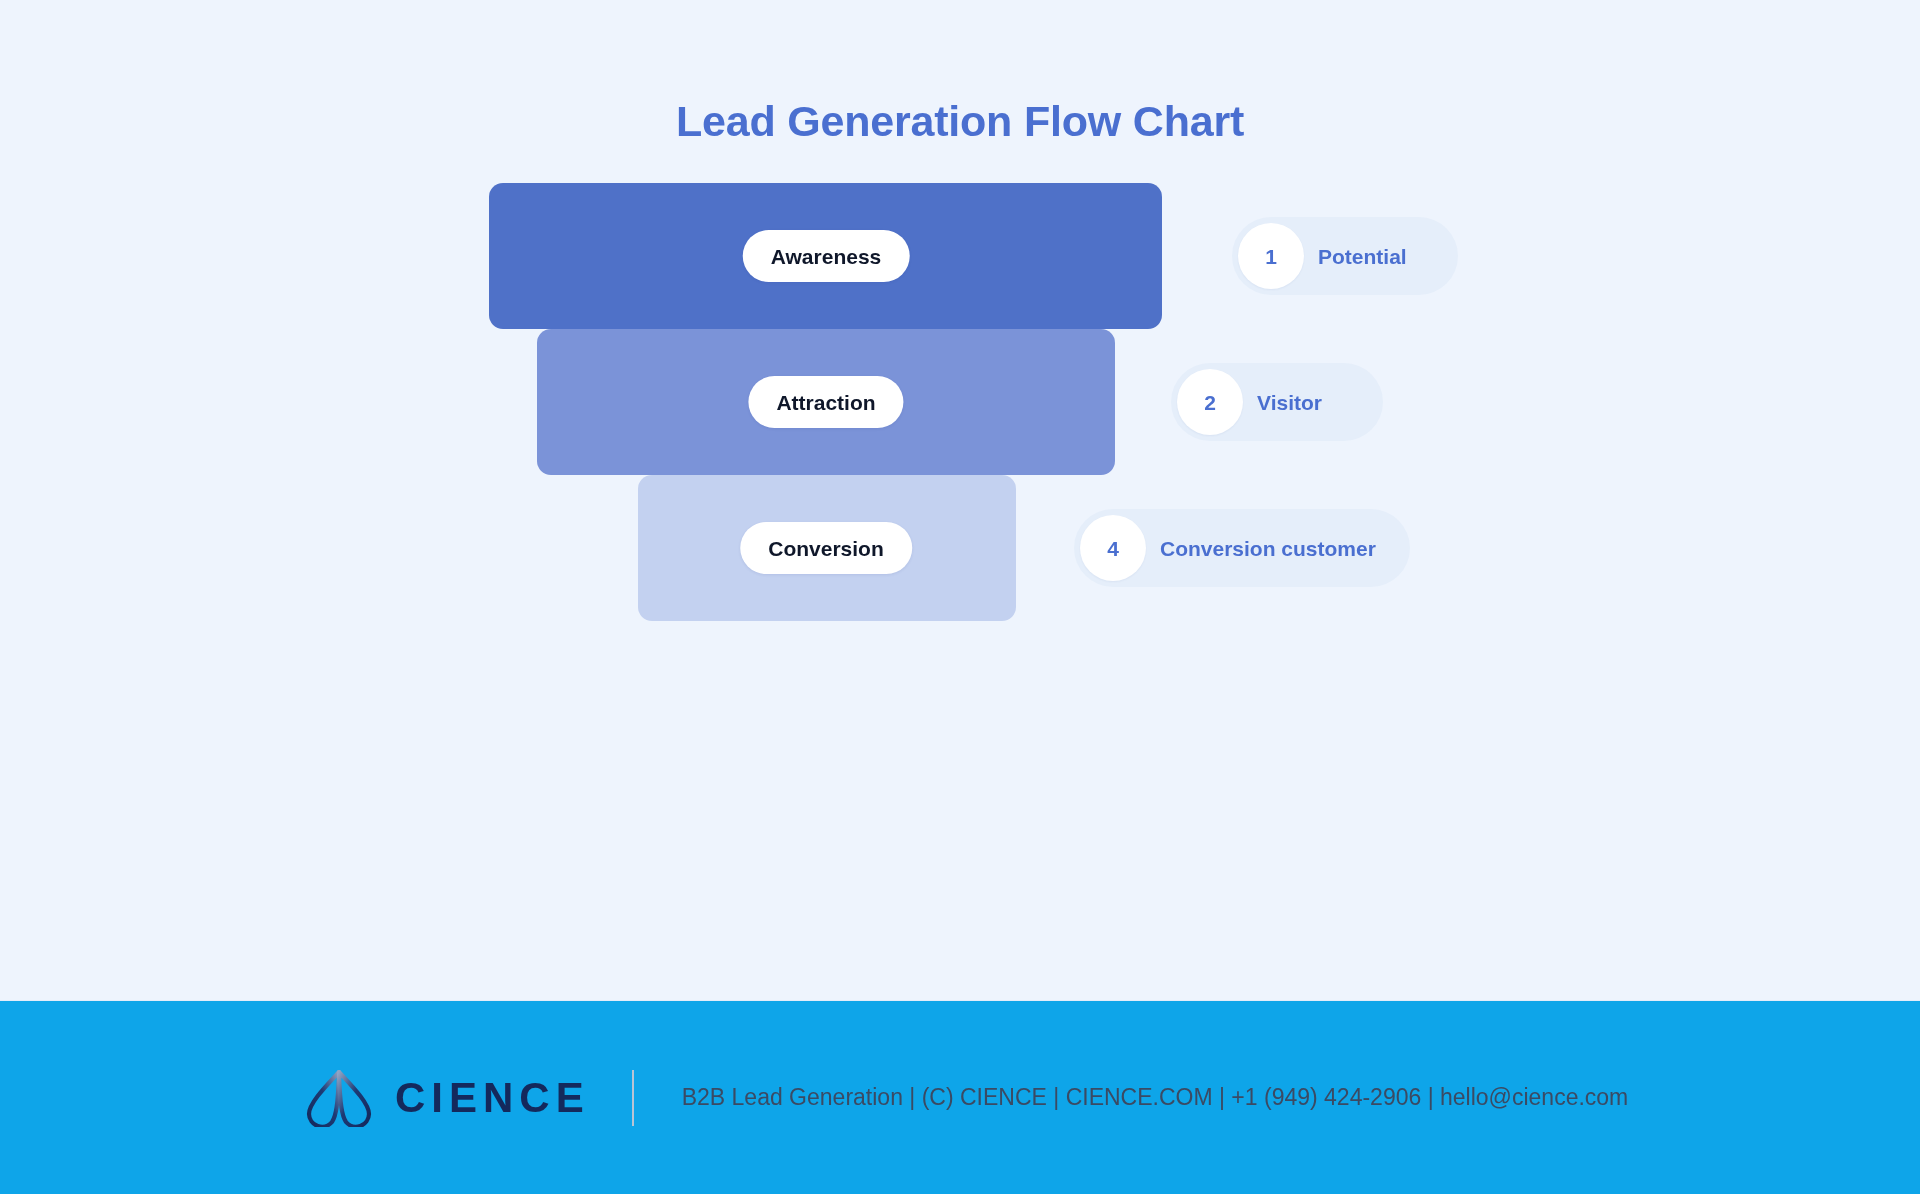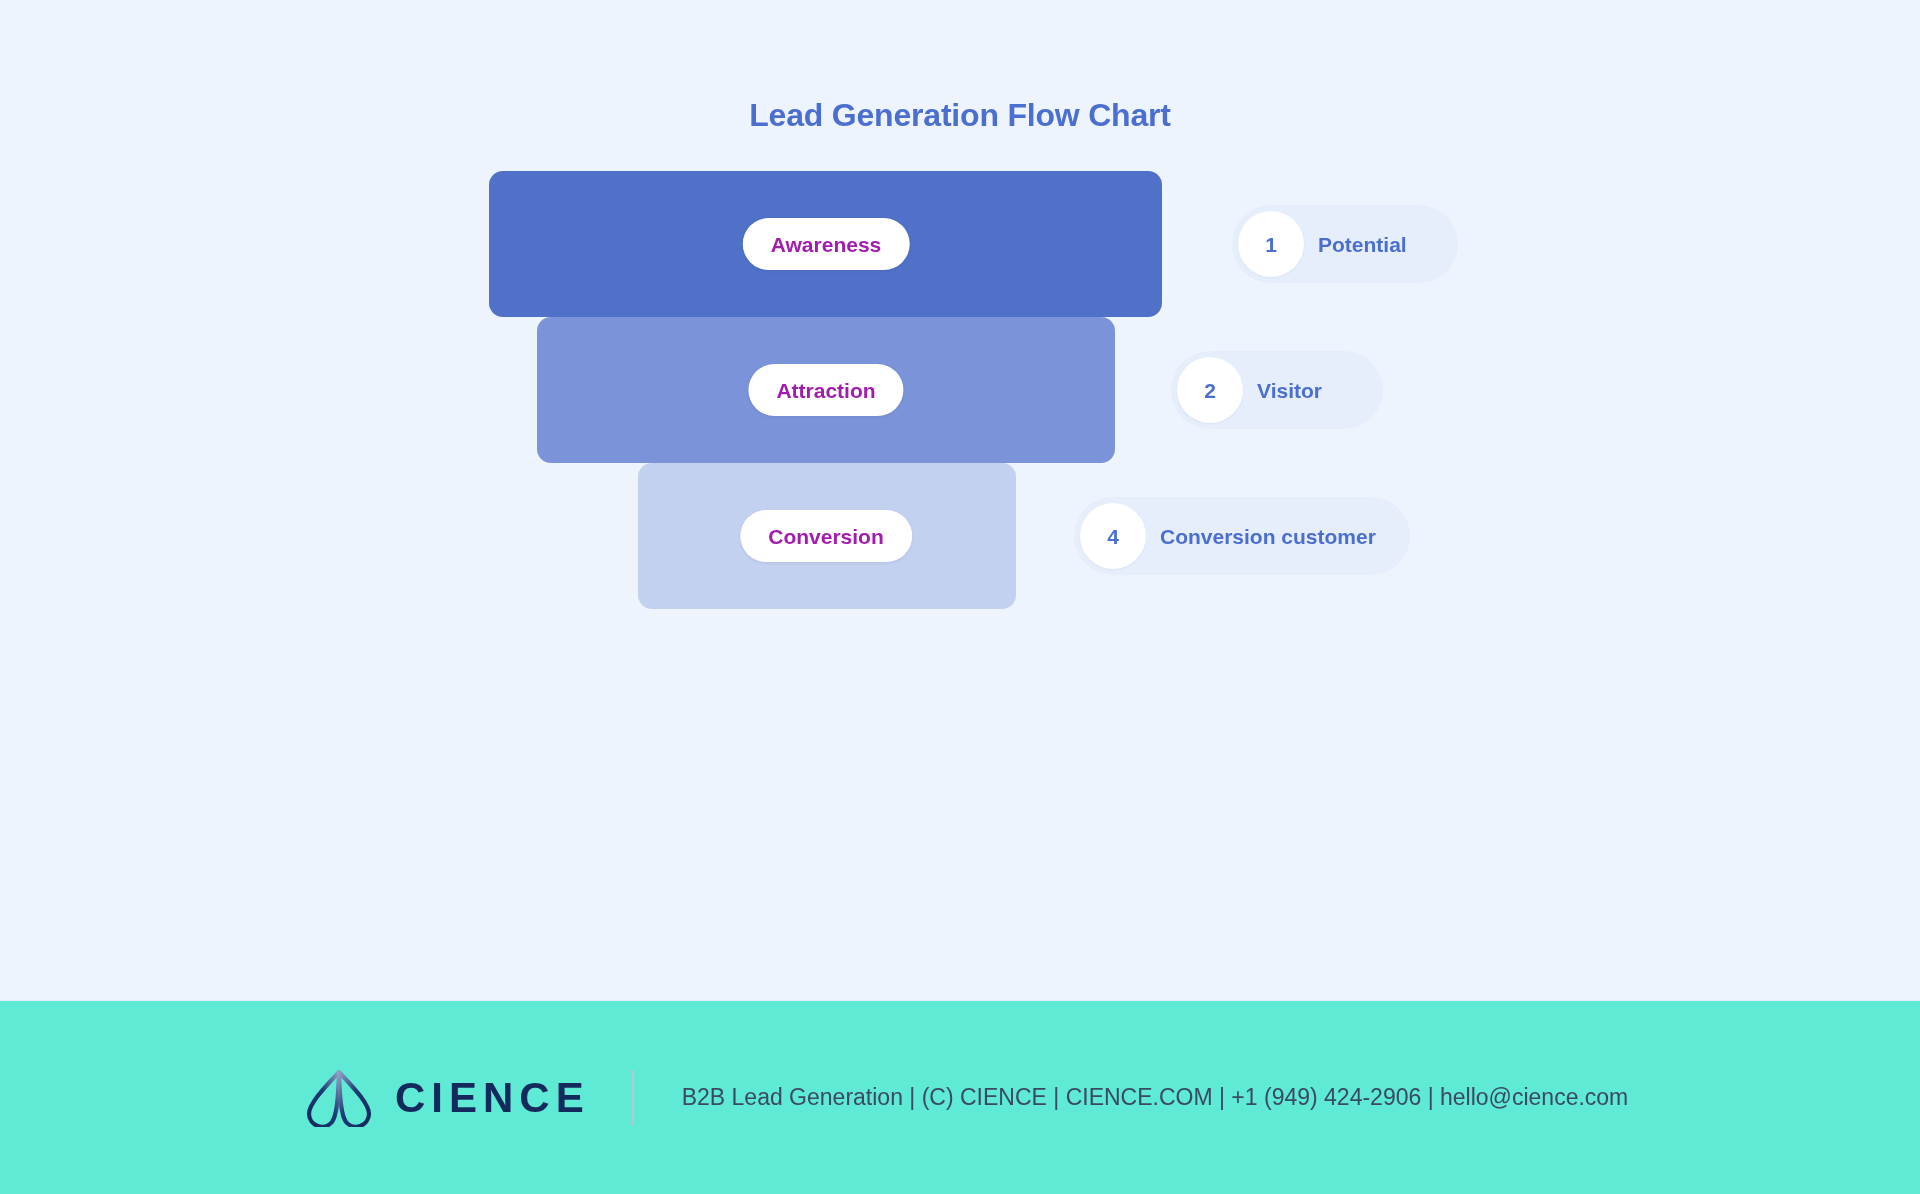--- a/index.html
+++ b/index.html
@@ -25,21 +25,21 @@
   }
 
   
   .title-wrap {
     width: 100%;
     text-align: center;
     padding-top: 98px;
   }
 
   .page-title {
-    font-size: 32px;
+    font-size: 43px;
     font-weight: bold;
     color: #4a6fd0;
     letter-spacing: -0.2px;
     line-height: 1.1;
   }
 
   
   .funnel {
     position: relative;
     width: 1920px;
@@ -74,21 +74,21 @@
     padding: 0 28px;
     display: flex;
     align-items: center;
     justify-content: center;
     box-shadow: 0 1px 3px rgba(36, 63, 140, 0.10);
   }
 
   .stage-pill span {
     font-size: 21px;
     font-weight: bold;
-    color: #a21caf;
+    color: #0f172a;
     white-space: nowrap;
     line-height: 1;
   }
 
   
   .badge {
     position: absolute;
     top: 50%;
     transform: translateY(-50%);
     height: 78px;
@@ -128,21 +128,21 @@
     line-height: 1;
   }
 
   
   .footer {
     position: absolute;
     left: 0;
     bottom: 0;
     width: 1920px;
     height: 194px;
-    background: #5eead4;
+    background: #0ea5e9;
     border-top: 1px solid #e3ecfa;
     display: flex;
     align-items: center;
   }
 
   .footer-inner {
     display: flex;
     align-items: center;
     margin-left: 303px;
   }

